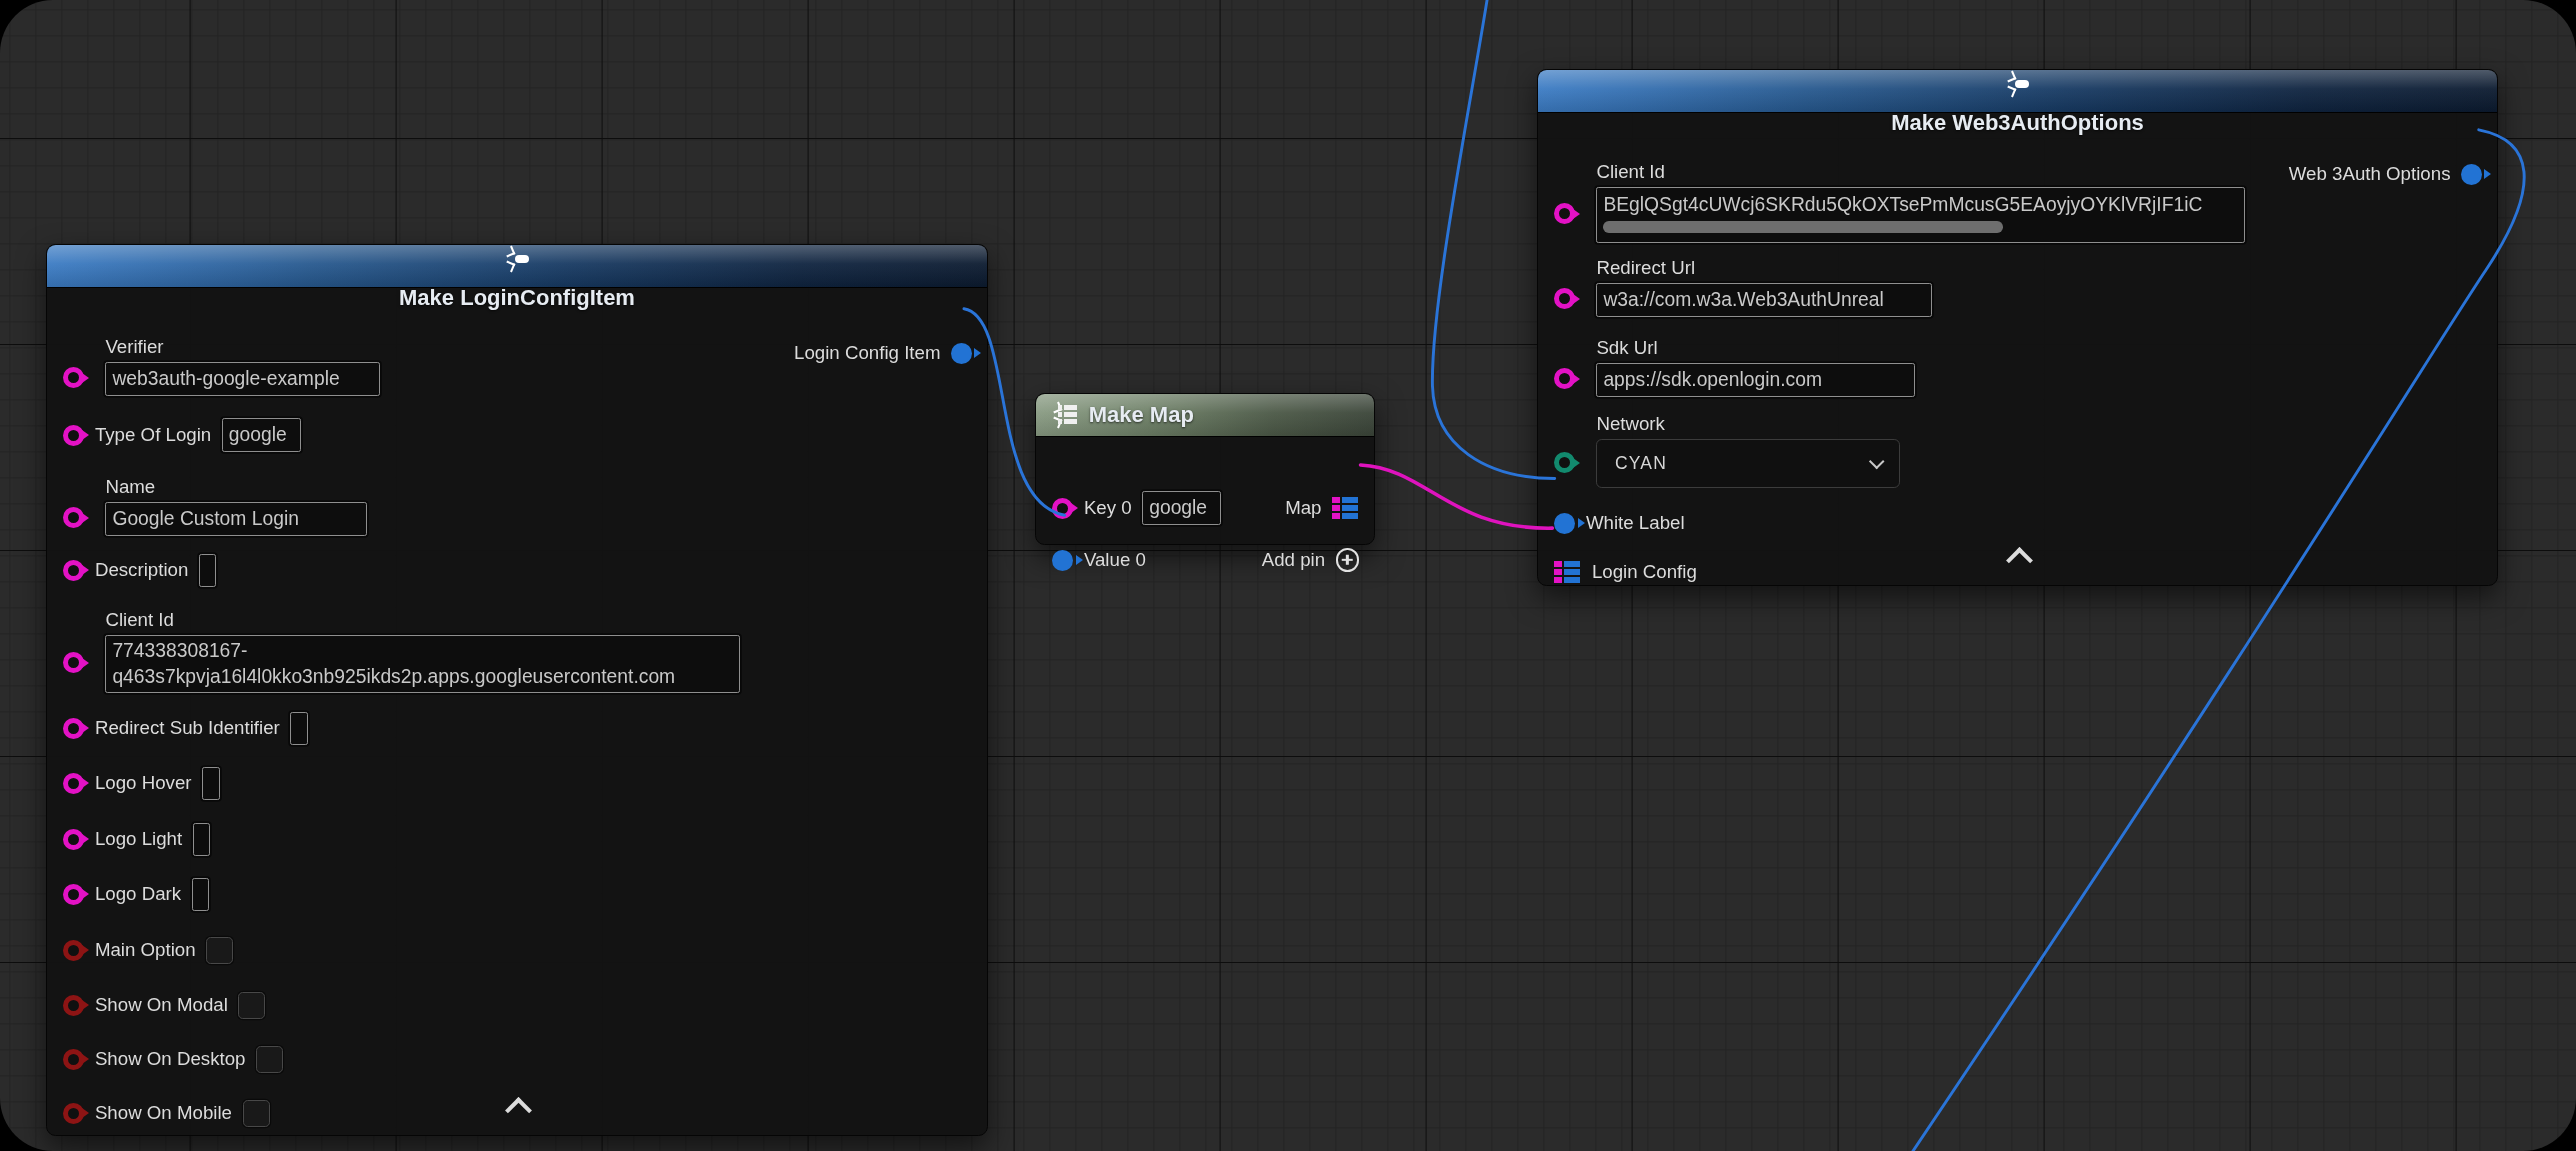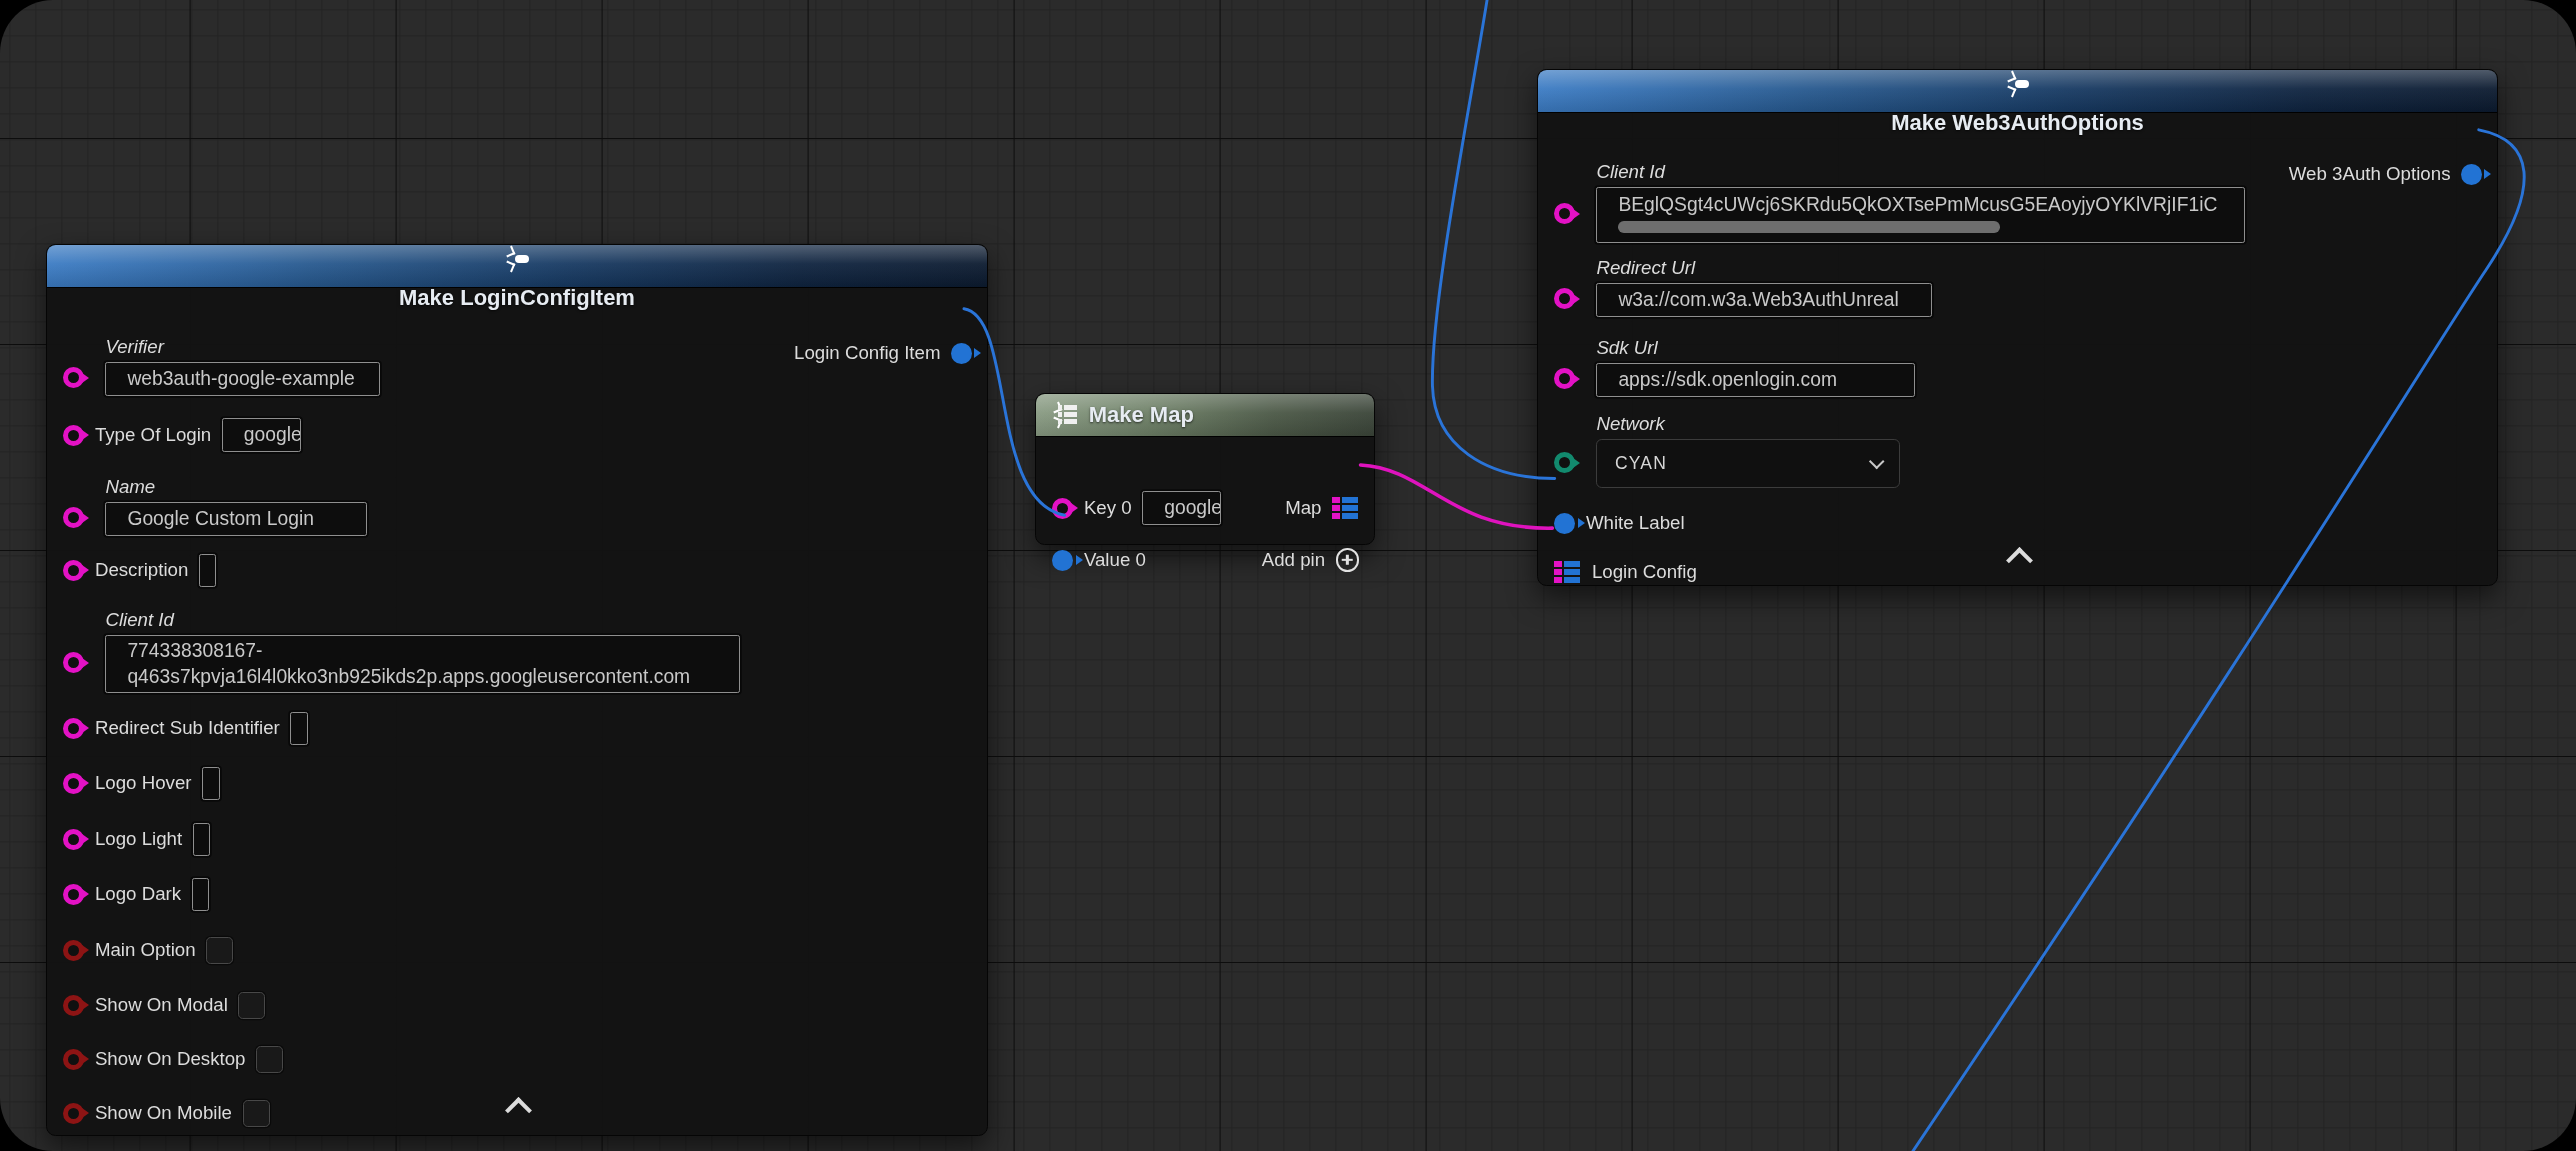--- a/index.html
+++ b/index.html
@@ -34,42 +34,42 @@
   .hicon .pill{position:absolute;right:1.2px;top:10px;width:14px;height:8.2px;background:#fff;border-radius:4.1px;}
   .hicon .grid{position:absolute;right:0;top:4.1px;display:flex;flex-direction:column;gap:2.3px;}
   .hicon .grid i{display:flex;gap:1.8px;}
   .hicon .grid i b{display:block;width:4.1px;height:4.7px;background:#f0f0f0;}
   .hicon .grid i s{display:block;width:13px;height:4.7px;background:#f0f0f0;}
   
   .row{position:absolute;left:16.4px;right:15px;display:flex;align-items:center;gap:10.5px;height:34px;}
   .row.out{justify-content:flex-end;}
   .row.stacked{display:block;height:auto;}
   .stack{margin-left:42px;}
-  .stack .lbl{display:block;margin-bottom:3.5px;font-style:italic;}
+  .stack .lbl{display:block;margin-bottom:3.5px;}
   .row.stacked .pin{position:absolute;left:0;}
   .lbl{color:#dcdcdc;font-size:18.7px;white-space:nowrap;}
   
   .pin{position:relative;width:21px;height:21px;border-radius:50%;box-sizing:border-box;flex:0 0 auto;}
   .pin::after{content:"";position:absolute;left:100%;margin-left:2.3px;top:50%;transform:translateY(-50%);
     border-left:7.6px solid var(--pc);border-top:5.8px solid transparent;border-bottom:5.8px solid transparent;}
   .pin.ring{border:5.3px solid var(--pc);background:#101010;}
   .pin.fill{background:var(--pc);}
   .pin.string{--pc:var(--pin-string);}
   .pin.bool{--pc:var(--pin-bool);}
   .pin.object{--pc:var(--pin-object);}
   .pin.enum{--pc:var(--pin-enum);}
   .pin.map{width:27px;height:23.4px;border-radius:0;display:flex;flex-direction:column;gap:2.3px;justify-content:center;}
   .pin.map::after{display:none;}
   .pin.map i{display:flex;gap:2.3px;height:5.8px;}
   .pin.map i b{display:block;width:7.6px;height:5.8px;background:var(--pin-string);}
   .pin.map i s{display:block;width:16px;height:5.8px;background:var(--pin-object);}
   
   .tbox{box-sizing:border-box;background:#0d0d0d;border:1.2px solid #8f8f8f;border-radius:2.3px;
     box-shadow:0 0 0 1.8px rgba(0,0,0,0.55);color:#c9c9c9;font-size:19.3px;
-    display:flex;flex-direction:column;justify-content:center;padding:0 21px;height:34px;overflow:hidden;}
+    display:flex;flex-direction:column;justify-content:center;padding:0 6px;height:34px;overflow:hidden;}
   .tbox .val{white-space:nowrap;}
   .tbox.empty{width:17.5px;height:33px;padding:0;}
   .tbox.multi{line-height:26px;}
   .scrollbar{height:11.7px;background:#6e6e6e;border-radius:5.8px;width:63%;margin:4.7px 0 2.3px 0;}
   .checkbox{box-sizing:border-box;width:27px;height:27px;background:#191919;border:1.8px solid #484848;
     border-radius:4.7px;box-shadow:0 0 0 1.2px rgba(0,0,0,0.5);}
   .select{box-sizing:border-box;position:relative;background:#101010;border:1.2px solid #3c3c3c;border-radius:5.8px;
     height:49px;display:flex;align-items:center;padding:0 17.5px;color:#d6d6d6;font-size:17.5px;letter-spacing:1.2px;}
   .select .chev{position:absolute;right:17.5px;top:50%;width:9.4px;height:9.4px;margin-top:-7px;
     border-right:2.3px solid #c8c8c8;border-bottom:2.3px solid #c8c8c8;transform:rotate(45deg);}

